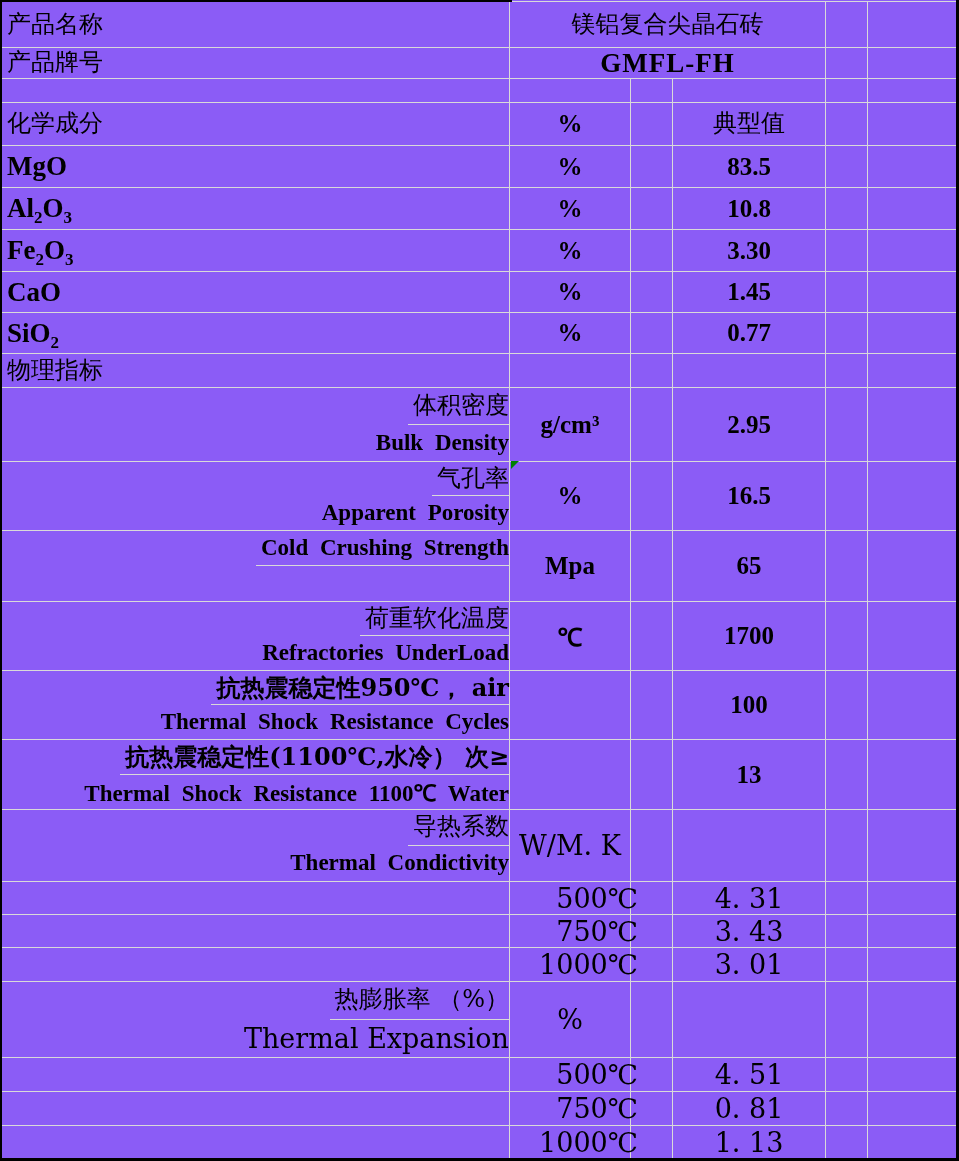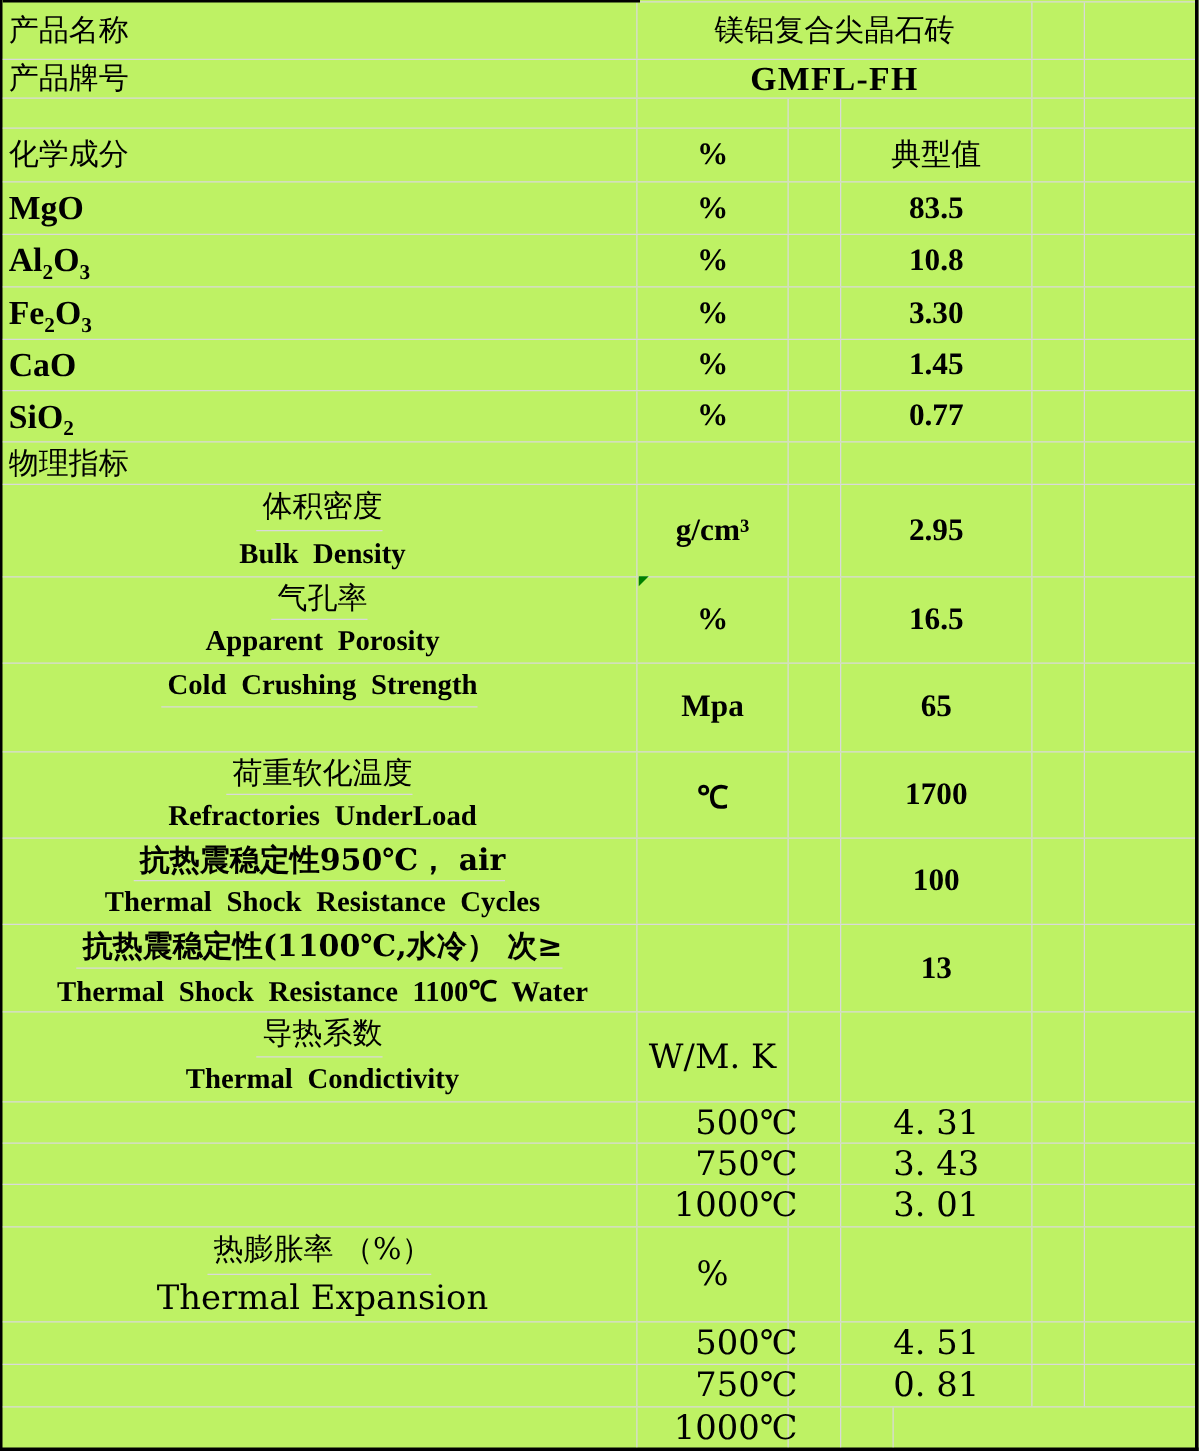--- a/index.html
+++ b/index.html
@@ -4,21 +4,21 @@
 <style>
   :root{
     --grid:#d9d9d9;
     --ink:#000000;
   }
   html,body{margin:0;padding:0;background:#ffffff;}
   .sheet{
     position:relative;
     width:959px;height:1161px;
     box-sizing:border-box;
-    background:#bef264;
+    background:#8b5cf6;
     border-left:2px solid var(--ink);
     border-right:3px solid var(--ink);
     border-bottom:3px solid var(--ink);
     padding-top:2px;
     overflow:hidden;
     font-family:"Liberation Serif","DejaVu Serif",serif;
     color:var(--ink);
   }
   .top-black{position:absolute;left:0;top:0;width:510px;height:2px;background:var(--ink);}
   .top-gray{position:absolute;left:510px;right:0;top:1px;height:1px;background:var(--grid);}
@@ -30,21 +30,21 @@
   .row.last{border-bottom:none;}
   .c{box-sizing:border-box;border-right:1px solid var(--grid);display:flex;align-items:center;overflow:visible;}
   .ca{width:508px;padding-left:5px;}
   .cb{width:121px;}
   .cc{width:42px;}
   .cd{width:153px;}
   .ce{width:42px;}
   .cf{width:88px;border-right:none;}
   .cbd{width:316px;}
   .center{justify-content:center;text-align:center;}
-  .split{flex-direction:column;align-items:center;padding-left:0;}
+  .split{flex-direction:column;align-items:flex-end;padding-left:0;}
   .split .half{box-sizing:border-box;height:50%;display:flex;align-items:center;}
   .split .half:first-child{border-bottom:1px solid var(--grid);}
   .ca.split .half{padding-left:5px;}
   .cn{font-family:"DejaVu Serif","Liberation Serif",serif;font-size:24px;line-height:1.15;white-space:nowrap;}
   .cnb{font-weight:bold;}
   .en{font-family:"Liberation Serif",serif;font-weight:bold;font-size:23px;word-spacing:6px;white-space:nowrap;}
   .formula{font-family:"Liberation Serif",serif;font-weight:bold;font-size:27px;white-space:nowrap;text-align:center;}
   .formula sub{font-size:17px;line-height:0;}
   .val{font-family:"Liberation Serif",serif;font-weight:bold;font-size:25px;white-space:nowrap;}
   .brand{font-family:"Liberation Serif",serif;font-weight:bold;font-size:27px;letter-spacing:1px;white-space:nowrap;}
@@ -479,16 +479,19 @@
       </div>
     <div class="c ce"></div>
     <div class="c cf"></div>
   </div>
   <div class="row last" style="height:32px">
     <div class="c ca"></div>
     <div class="c cb temp">
         <span class="sim tempspan">1000℃</span>
       </div>
     <div class="c cc"></div>
+    <div class="c cd center">
+        <span class="sim">1. 13</span>
+      </div>
     <div class="c ce"></div>
     <div class="c cf"></div>
   </div>
 </div>
 
 </body></html>

